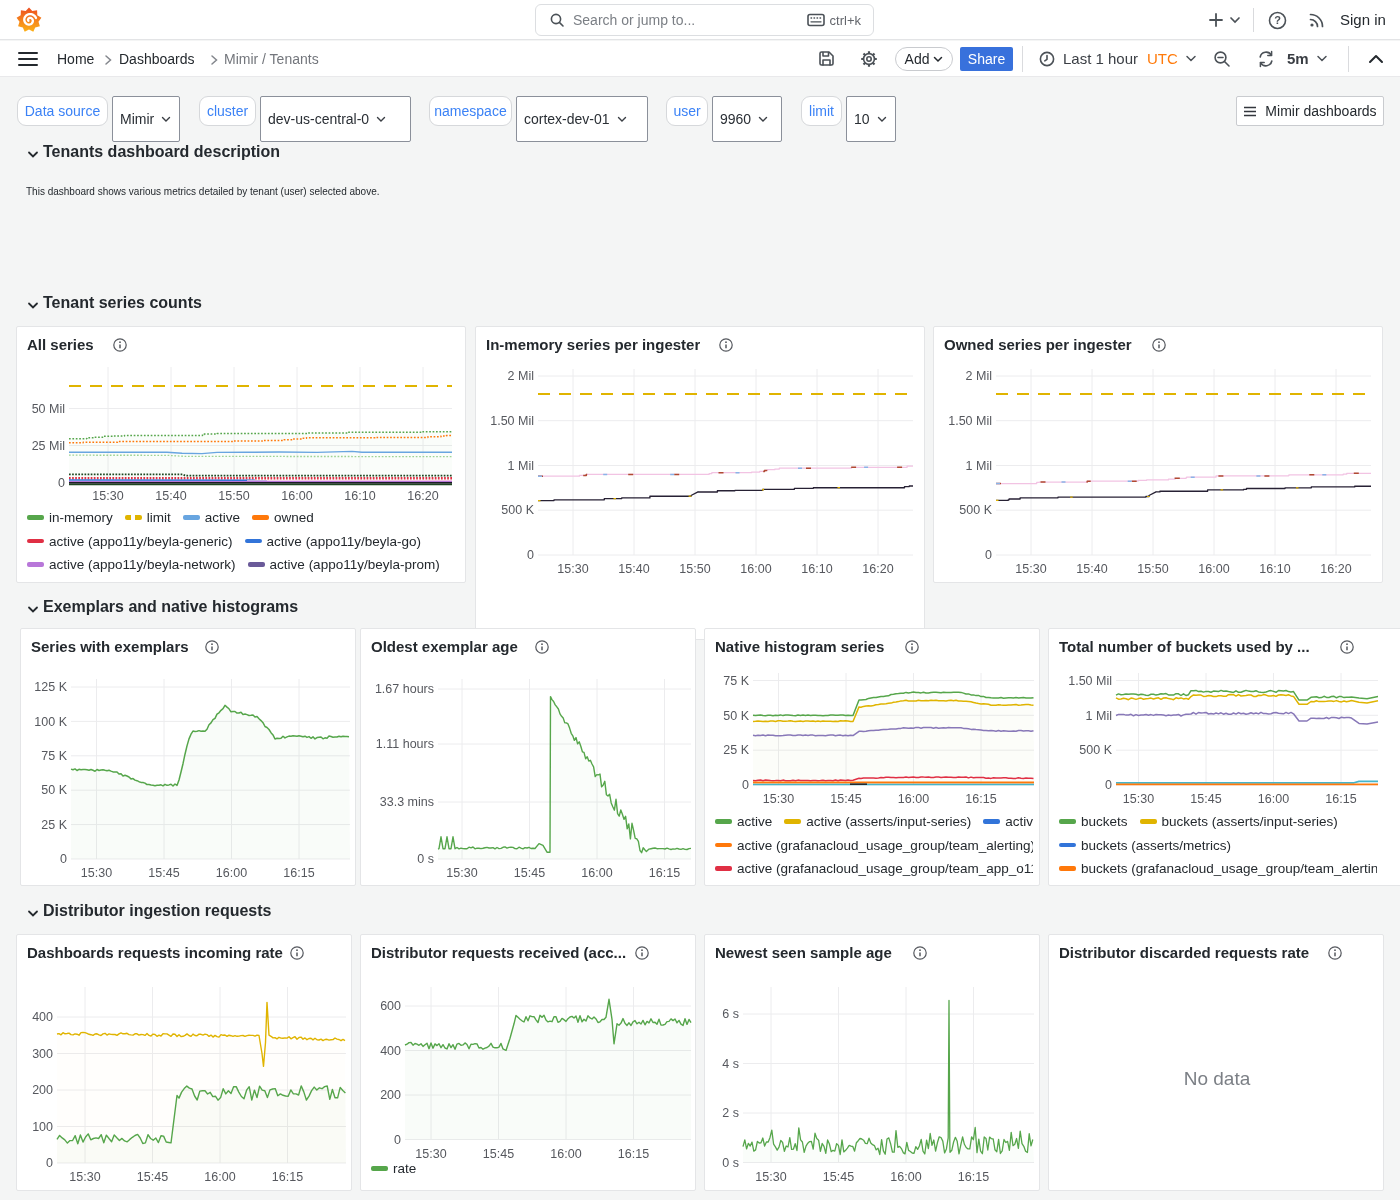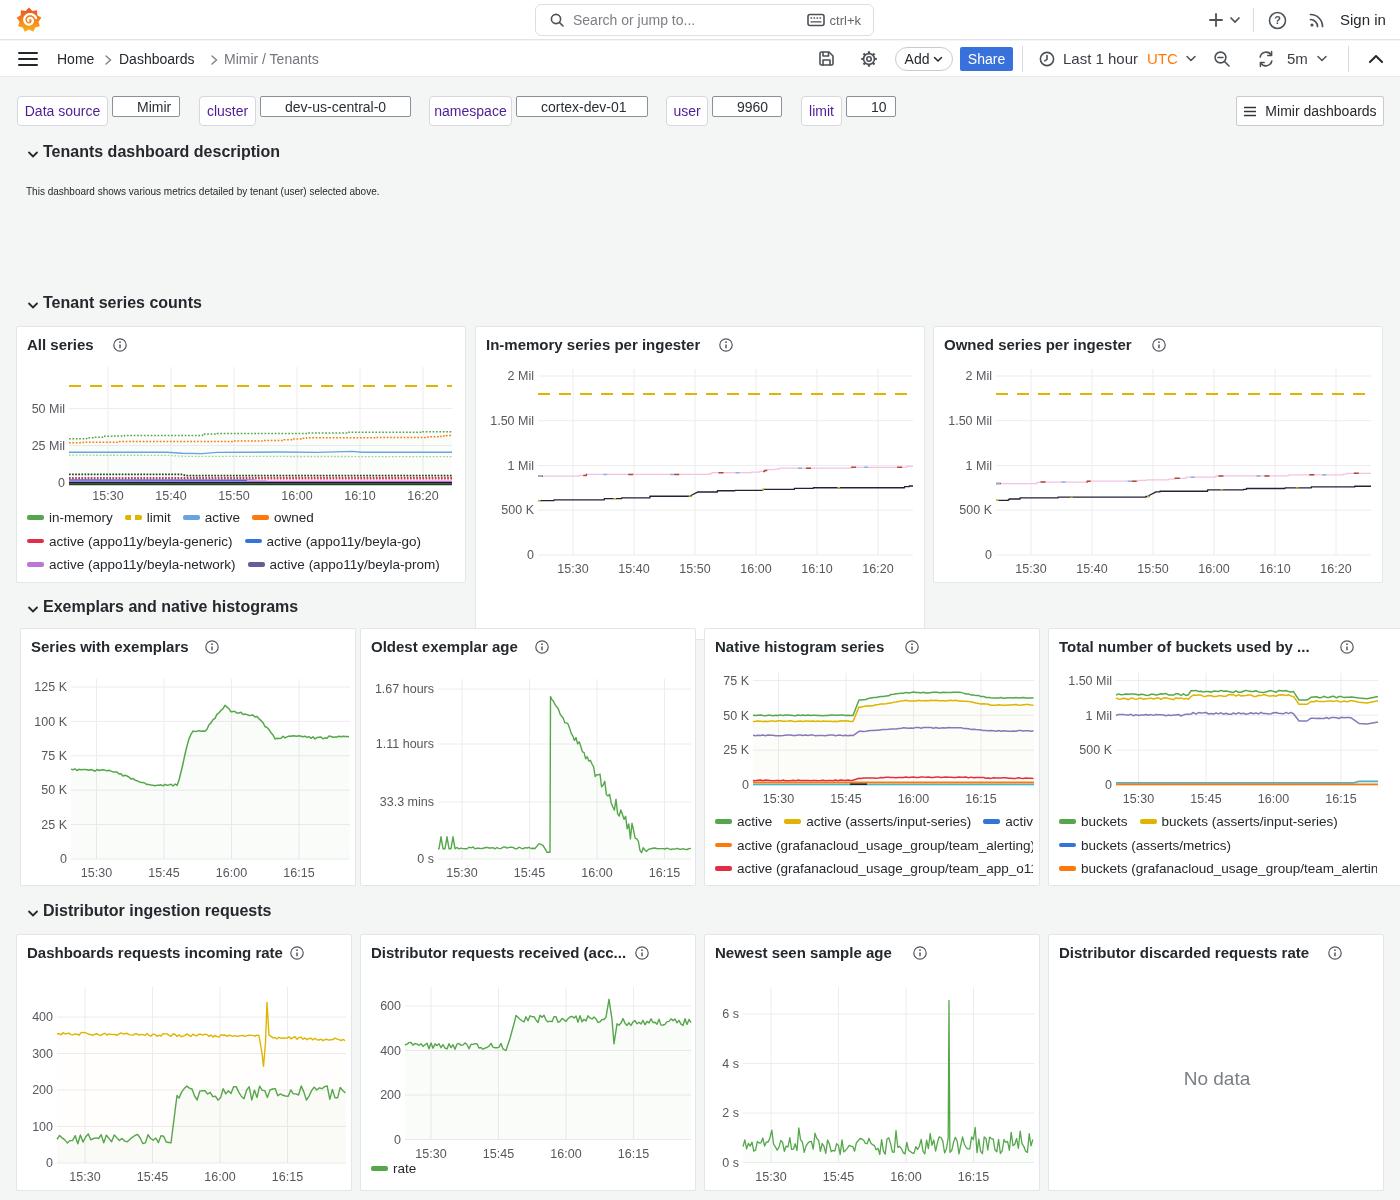--- a/index.html
+++ b/index.html
@@ -1,22 +1,22 @@
 <!DOCTYPE html>
 <html><head><meta charset="utf-8"><style>
 *{margin:0;padding:0;box-sizing:border-box}
 html,body{width:1400px;height:1200px;background:#f4f5f5;font-family:"Liberation Sans",sans-serif;overflow:hidden;position:relative}
 .abs{position:absolute}
 .nav1{position:absolute;left:0;top:0;width:1400px;height:40px;background:#fff;border-bottom:1px solid #e3e4e6}
 .nav2{position:absolute;left:0;top:41px;width:1400px;height:36px;background:#fff;border-bottom:1px solid #e9e9eb}
 .panel{position:absolute;background:#fff;border:1px solid #e4e5e7;border-radius:2px}
 .ptitle{position:absolute;left:10px;top:9px;font-size:15px;font-weight:700;color:#24292e;letter-spacing:0;white-space:nowrap;overflow:hidden}
 .sechead{position:absolute;font-size:16px;font-weight:700;color:#24292e;white-space:nowrap}
-.lbl{position:absolute;height:30px;background:#fff;border:1px solid #d6d8db;border-radius:4px;color:#4c1d95;font-size:14px;font-weight:500;display:flex;align-items:center;justify-content:center}
-.sel{position:absolute;height:21px;background:#fff;border:1px solid #8b909a;border-radius:2px;color:#2a2f35;font-size:14px;display:flex;align-items:center;padding:0 24px;white-space:nowrap}
+.lbl{position:absolute;height:30px;background:#fff;border:1px solid #d6d8db;border-radius:9px;color:#3b82f6;font-size:14px;font-weight:500;display:flex;align-items:center;justify-content:center}
+.sel{position:absolute;height:46px;background:#fff;border:1px solid #8b909a;border-radius:2px;color:#2a2f35;font-size:14px;display:flex;align-items:center;padding:0 7px;white-space:nowrap}
 .legend{position:absolute;font-size:13.5px;color:#24292e;display:flex;align-items:center;white-space:nowrap;overflow:hidden}
 .lmark{display:inline-block;width:17px;height:4.5px;border-radius:2px;margin-right:5px;flex:none}
 .crumb{font-size:14px;color:#24292e}
 svg{display:block}
 .icon{stroke:#4b5157;fill:none;stroke-width:1.6;stroke-linecap:round;stroke-linejoin:round}
 </style></head><body>
 <div class="nav1">
 <svg class="abs" style="left:16px;top:7px" width="26" height="26" viewBox="0 0 26 26">
 <defs>
         <linearGradient id="glogo" x1="0" y1="0" x2="0" y2="1">
@@ -98,21 +98,21 @@
       <path d="M2 1.5 L6 5.5 L10 1.5" stroke="#4b5157" stroke-width="1.5" fill="none" stroke-linecap="round"></path>
     </svg>
 <svg class="icon" style="position:absolute;left:1213px;top:9px" width="18" height="18" viewBox="0 0 18 18">
       <circle cx="7.5" cy="7.5" r="5.4"></circle>
       <path d="M11.5 11.5 L16 16 M5 7.5 H10"></path>
     </svg>
 <svg class="icon" style="position:absolute;left:1257px;top:9px" width="18" height="18" viewBox="0 0 18 18">
       <path d="M3.2 7 A6 6 0 0 1 14.3 5.2 M14.8 11 A6 6 0 0 1 3.7 12.8"></path>
       <path d="M14.6 1.6 V5.4 H10.8 M3.4 16.4 V12.6 H7.2" stroke-width="1.5"></path>
     </svg>
-<div class="abs" style="left:1287px;top:9px;font-size:15px;color:#3a3e44;font-weight:400">5m</div>
+<div class="abs" style="left:1287px;top:9px;font-size:15px;color:#3a3e44;font-weight:700">5m</div>
 <svg style="position:absolute;left:1316px;top:14px" width="12" height="8" viewBox="0 0 12 8">
       <path d="M2 1.5 L6 5.5 L10 1.5" stroke="#4b5157" stroke-width="1.5" fill="none" stroke-linecap="round"></path>
     </svg>
 <div class="abs" style="left:1348px;top:5px;width:1px;height:26px;background:#dadbde"></div>
 <svg style="position:absolute;left:1368px;top:13px" width="16" height="10" viewBox="0 0 16 10">
       <path d="M2 8 L8 2 L14 8" stroke="#24292e" stroke-width="2" fill="none" stroke-linecap="round" stroke-linejoin="round"></path>
     </svg>
 </div>
 <div class="lbl" style="left:17px;top:96px;width:91px">Data source</div>
 <div class="sel" style="left:112px;top:96px;width:68px">

